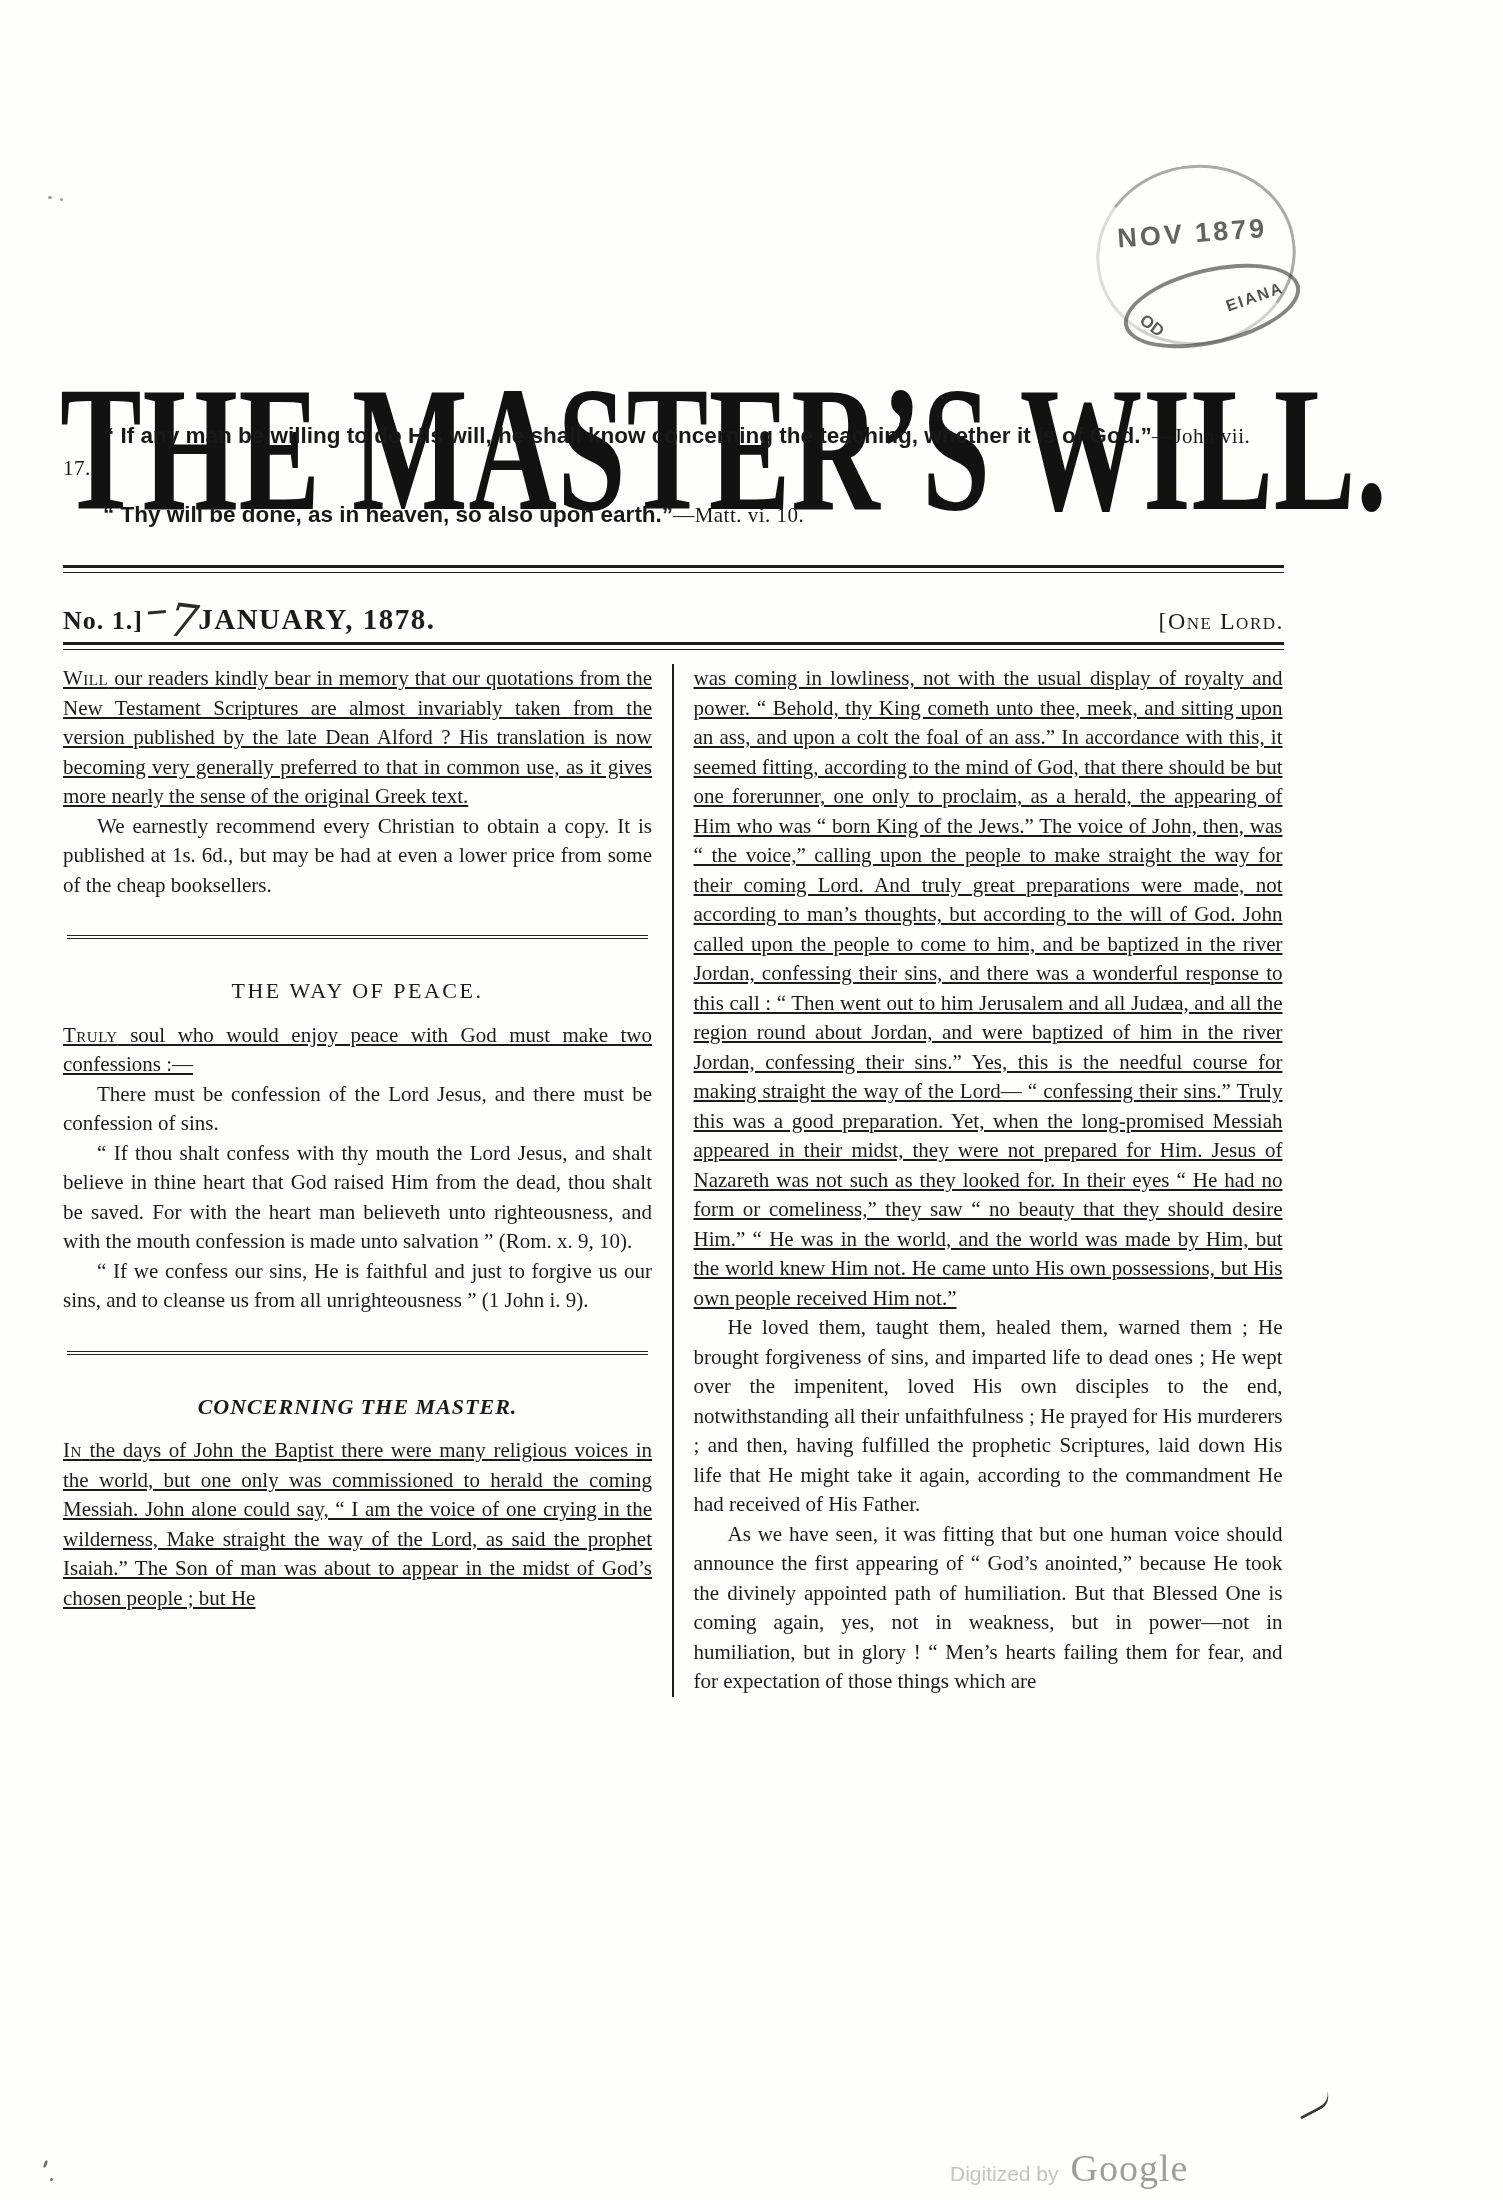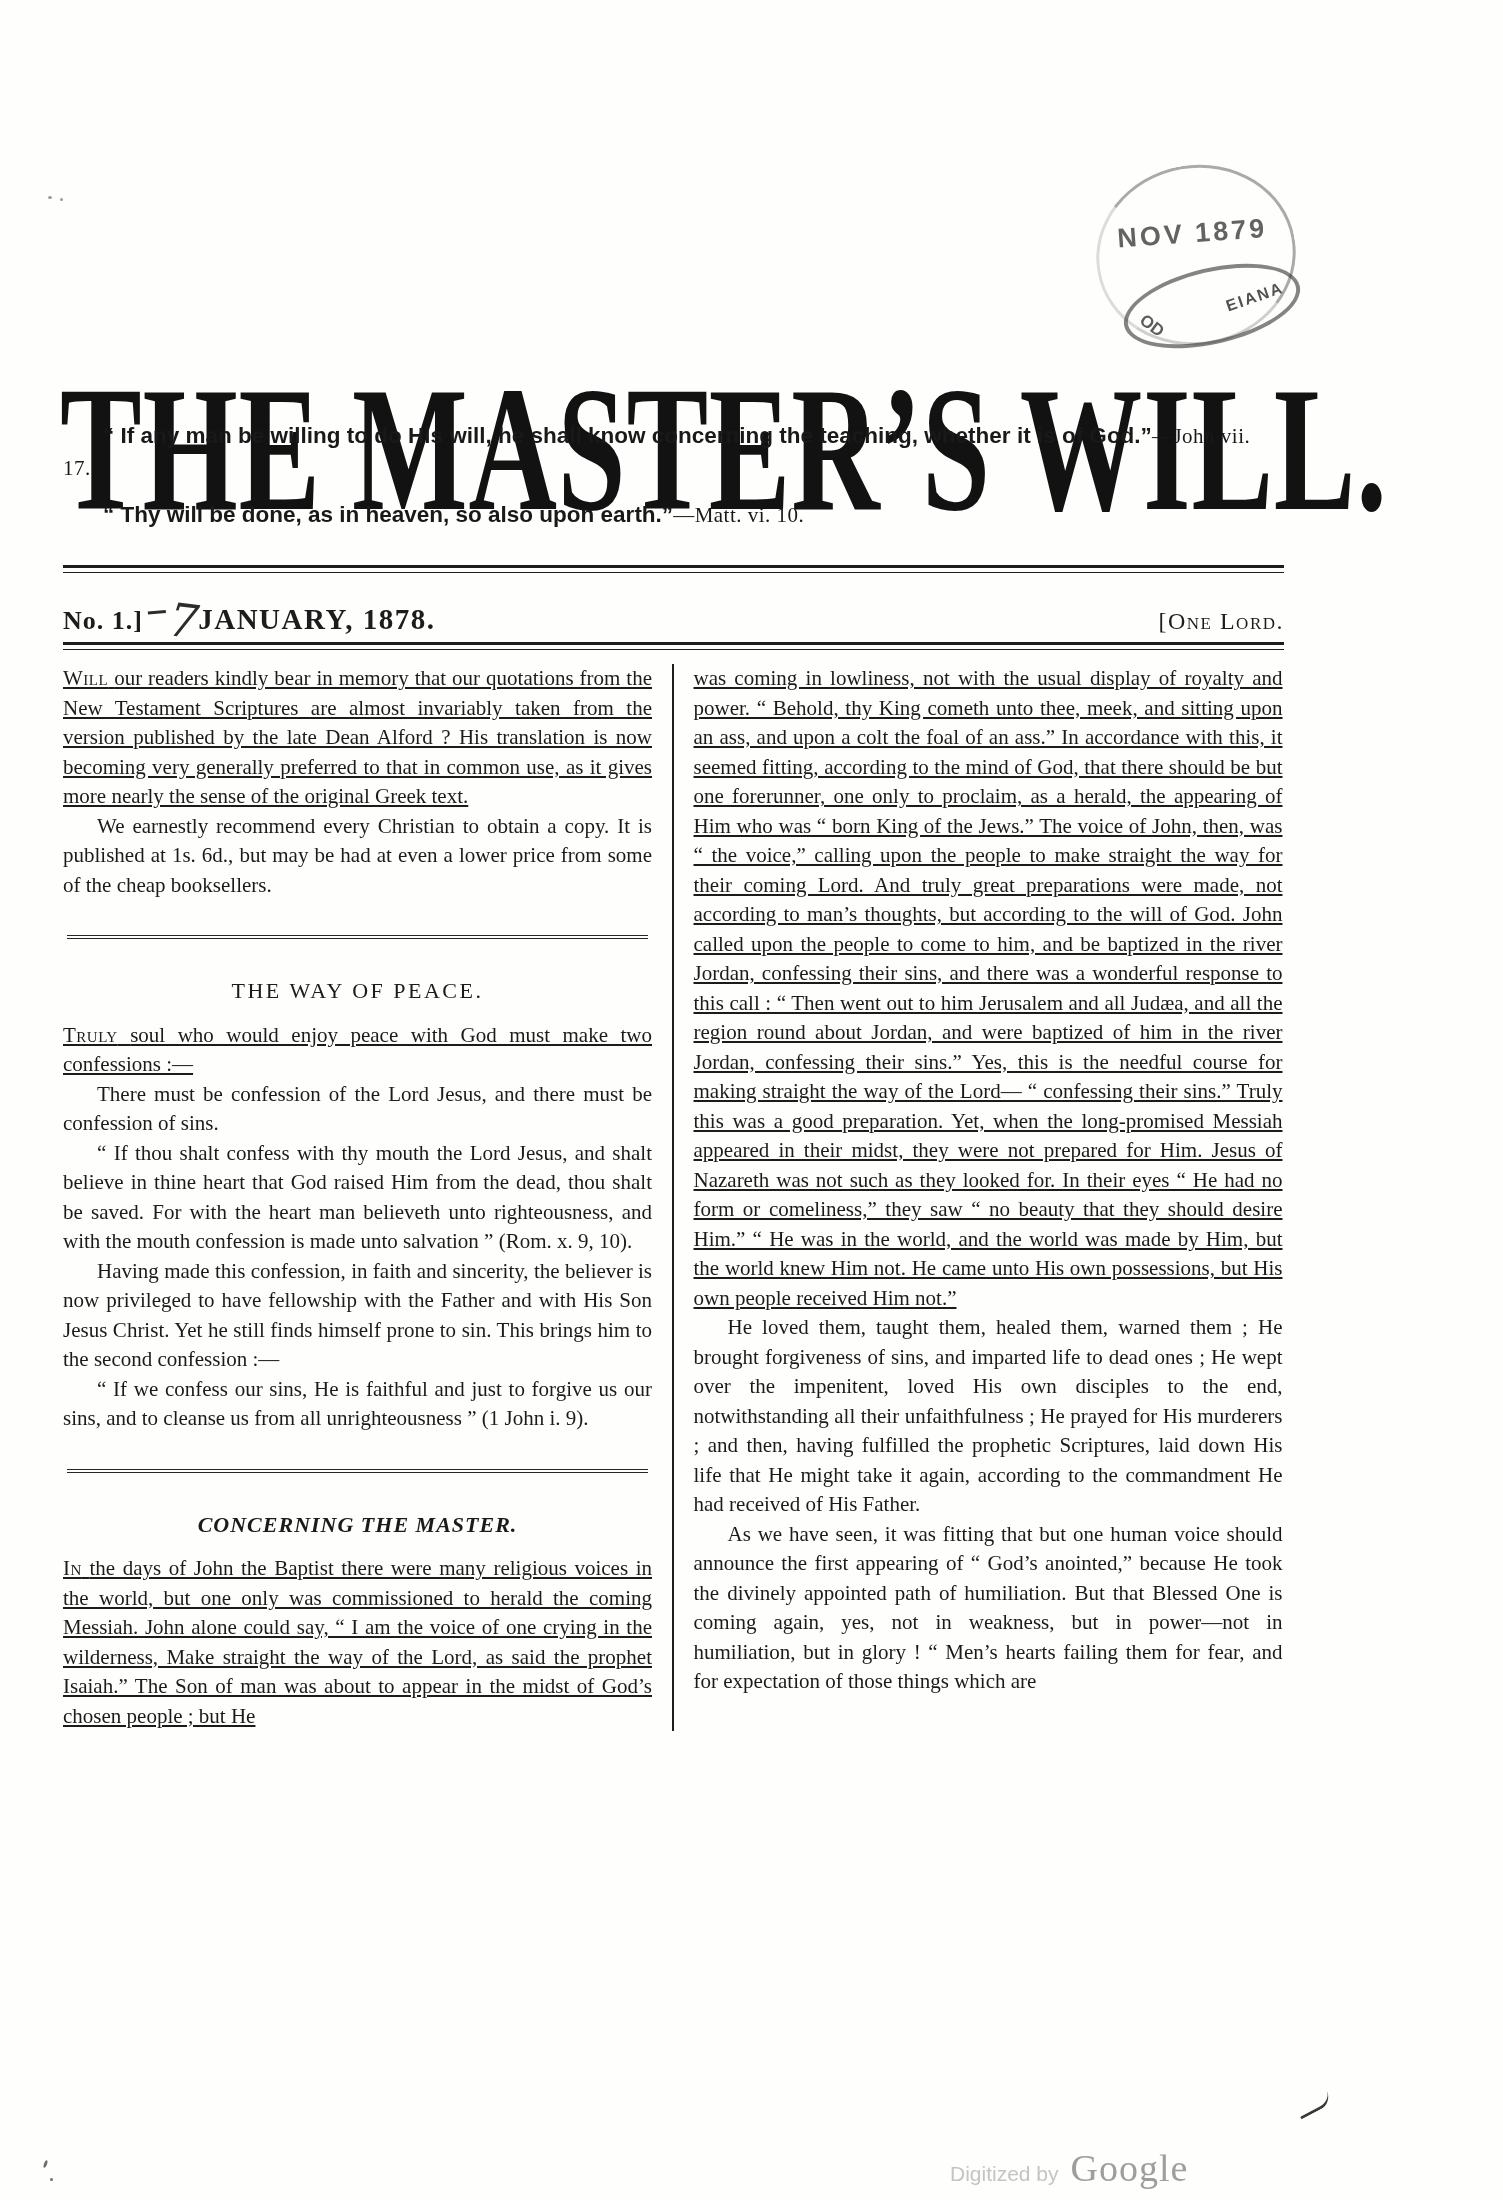--- a/index.html
+++ b/index.html
@@ -288,21 +288,20 @@
     <section class="col col-left">
       <p class="noindent"><span class="lead">Will</span> <span>our readers kindly bear in memory that our quotations from the New Testament Scriptures are almost invariably taken from the version published by the late Dean Alford ? His translation is now becoming very generally preferred to that in common use, as it gives more nearly the sense of the original Greek text.</span></p>
       <p class="indent">We earnestly recommend every Christian to obtain a copy. It is published at 1s. 6d., but may be had at even a lower price from some of the cheap booksellers.</p>
 
       <div class="section-rule"></div>
 
       <h2 class="sec-head">THE WAY OF PEACE.</h2>
       <p class="noindent"><span class="lead">Truly</span> <span>soul who would enjoy peace with God must make two confessions :—</span></p>
       <p class="indent">There must be confession of the Lord Jesus, and there must be confession of sins.</p>
       <p class="indent">“ If thou shalt confess with thy mouth the Lord Jesus, and shalt believe in thine heart that God raised Him from the dead, thou shalt be saved. For with the heart man believeth unto righteousness, and with the mouth confession is made unto salvation ” (Rom. x. 9, 10).</p>
-      <p class="indent">Having made this confession, in faith and sincerity, the believer is now privileged to have fellowship with the Father and with His Son Jesus Christ. Yet he still finds himself prone to sin. This brings him to the second confession :—</p>
       <p class="indent">“ If we confess our sins, He is faithful and just to forgive us our sins, and to cleanse us from all unrighteousness ” (1 John i. 9).</p>
 
       <div class="section-rule"></div>
 
       <h2 class="sec-head italic">CONCERNING THE MASTER.</h2>
       <p class="noindent"><span class="lead">In</span> <span>the days of John the Baptist there were many religious voices in the world, but one only was commissioned to herald the coming Messiah. John alone could say, “ I am the voice of one crying in the wilderness, Make straight the way of the Lord, as said the prophet Isaiah.” The Son of man was about to appear in the midst of God’s chosen people ; but He</span></p>
     </section>
 
     <div class="col-rule"></div>
 

